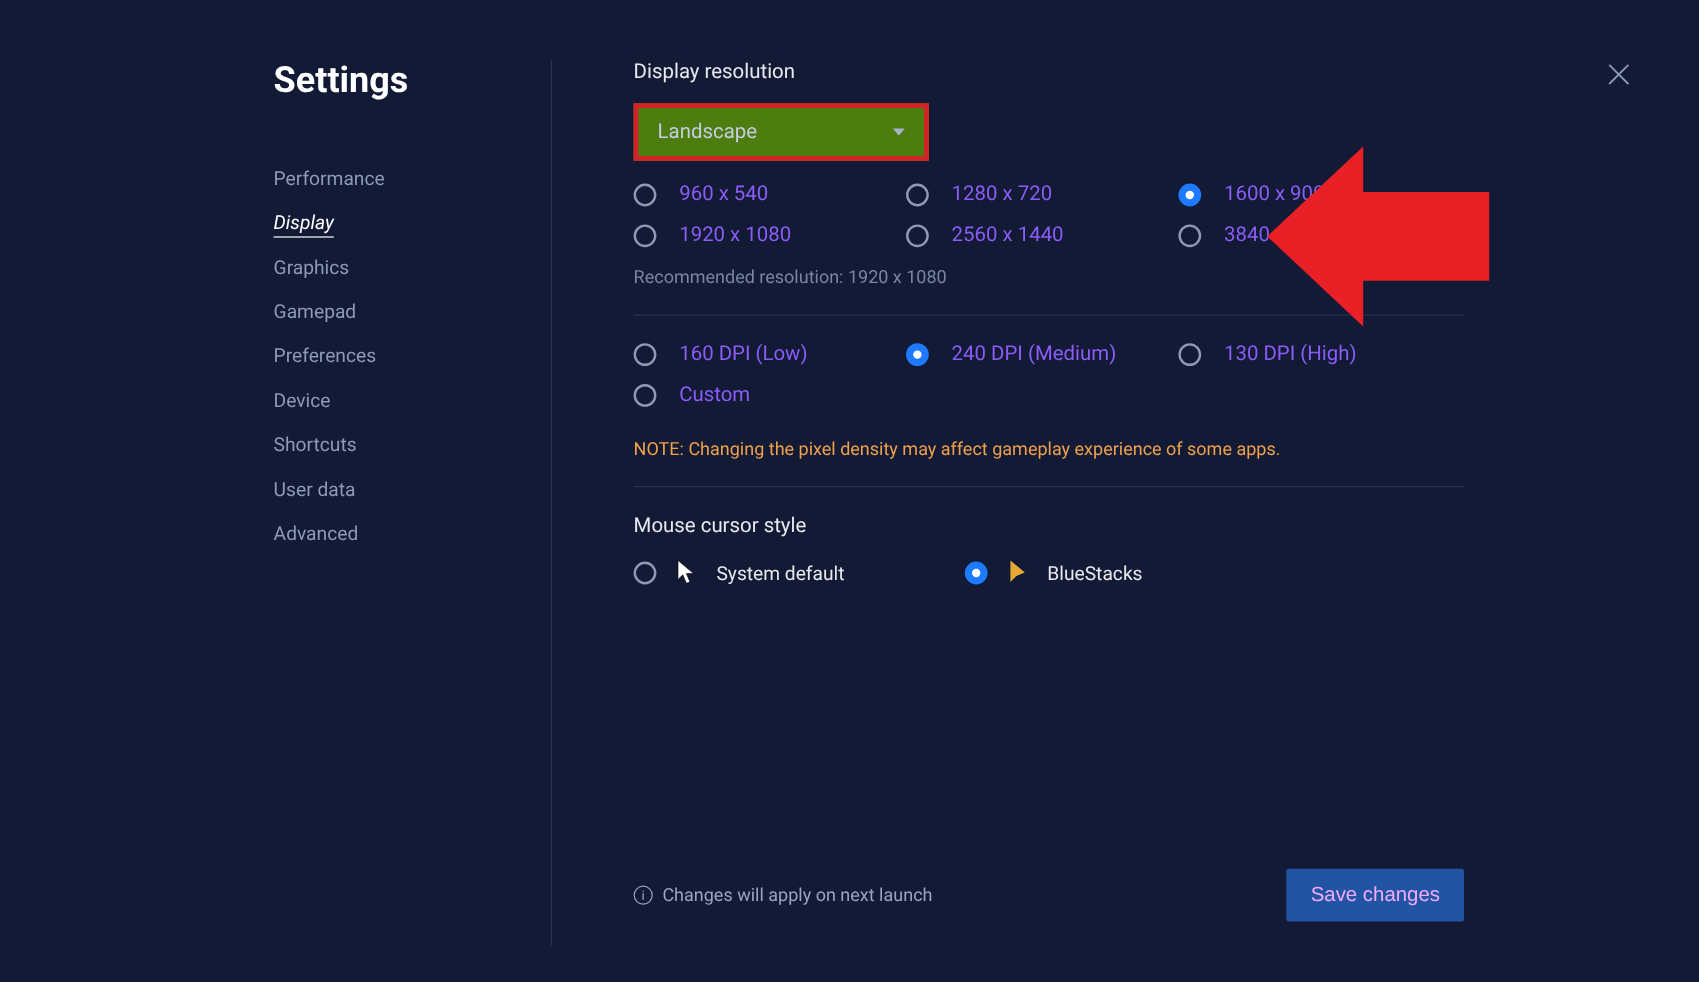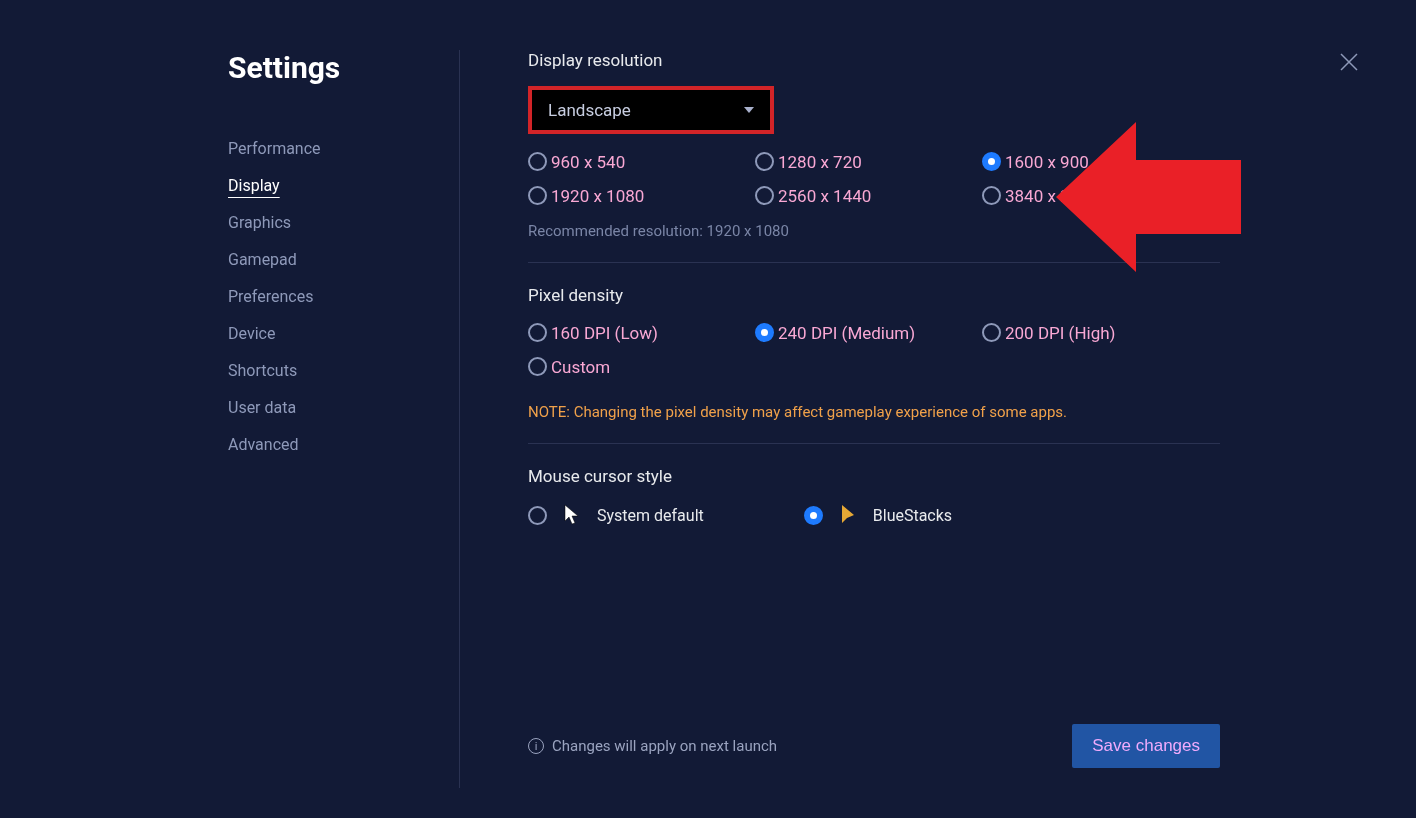--- a/index.html
+++ b/index.html
@@ -43,35 +43,36 @@
 .nav-item {
   font-size: 16px;
   color: #8e99b9;
   padding: 9px 0;
   cursor: pointer;
 }
 .nav-item.active {
   color: #ffffff;
   text-decoration: underline;
   text-underline-offset: 6px;
+  font-style: italic;
 }
 .content {
   flex: 1;
   padding-left: 28px;
   position: relative;
   max-width: 720px;
 }
 .section-label {
   font-size: 17px;
   color: #e8eaed;
   margin-bottom: 16px;
 }
 .dropdown {
   border: 4px solid #d22428;
-  background: #000000;
+  background: #4d7c0f;
   padding: 10px 16px;
   width: 246px;
   display: flex;
   justify-content: space-between;
   align-items: center;
   font-size: 17px;
   color: #c7cde0;
   cursor: pointer;
 }
 .dropdown .caret {
@@ -81,24 +82,24 @@
   border-top: 6px solid #a9b1cc;
 }
 .radio-grid {
   display: grid;
   grid-template-columns: 227px 227px 227px;
   row-gap: 14px;
   margin-top: 18px;
 }
 .radio-option {
   display: flex;
-  align-items: flex-start;
-  gap: 4px;
+  align-items: flex-end;
+  gap: 19px;
   font-size: 17px;
-  color: #f9a8d4;
+  color: #8b5cf6;
   cursor: pointer;
 }
 .radio-circle {
   width: 19px;
   height: 19px;
   border-radius: 50%;
   border: 2px solid #8e99b9;
   display: flex;
   align-items: center;
   justify-content: center;
@@ -246,34 +247,33 @@
       <label class="radio-option">
         <span class="radio-circle"></span>
         <span>3840 x 2160</span>
       </label>
     </div>
 
     <div class="hint">Recommended resolution: 1920 x 1080</div>
 
     <div class="divider"></div>
 
-    <div class="section-label">Pixel density</div>
 
     <div class="radio-grid">
       <label class="radio-option">
         <span class="radio-circle"></span>
         <span>160 DPI (Low)</span>
       </label>
       <label class="radio-option">
         <span class="radio-circle selected"></span>
         <span>240 DPI (Medium)</span>
       </label>
       <label class="radio-option">
         <span class="radio-circle"></span>
-        <span>200 DPI (High)</span>
+        <span>130 DPI (High)</span>
       </label>
       <label class="radio-option">
         <span class="radio-circle"></span>
         <span>Custom</span>
       </label>
     </div>
 
     <div class="note">NOTE: Changing the pixel density may affect gameplay experience of some apps.</div>
 
     <div class="divider"></div>

